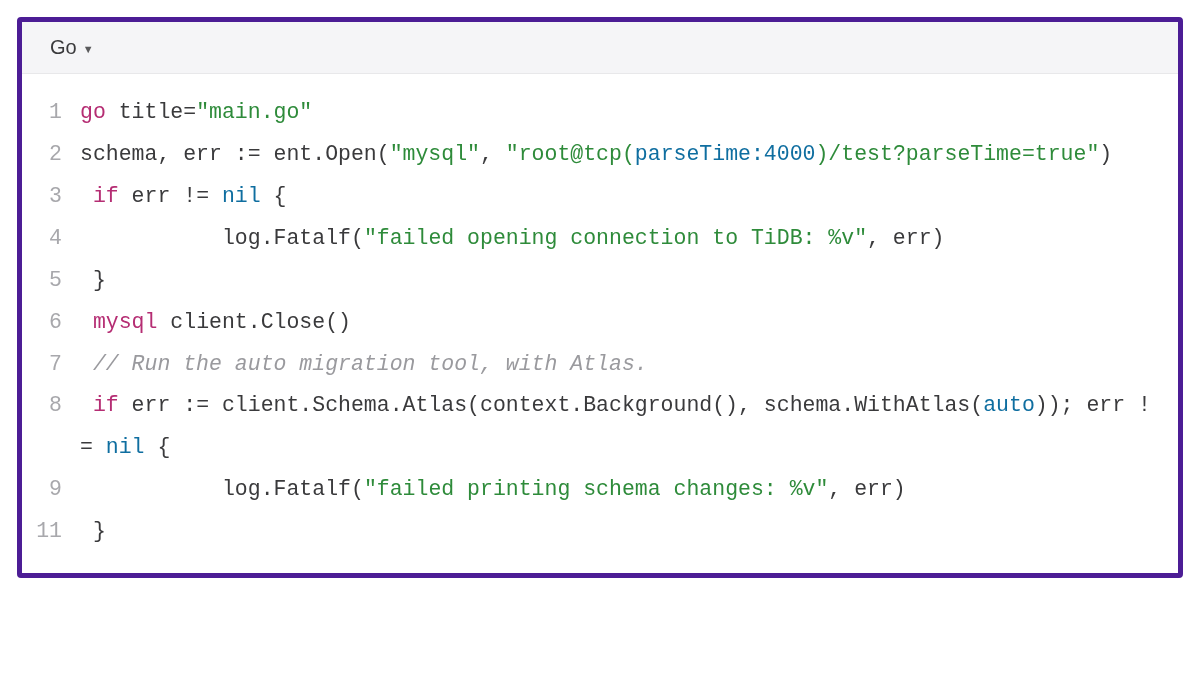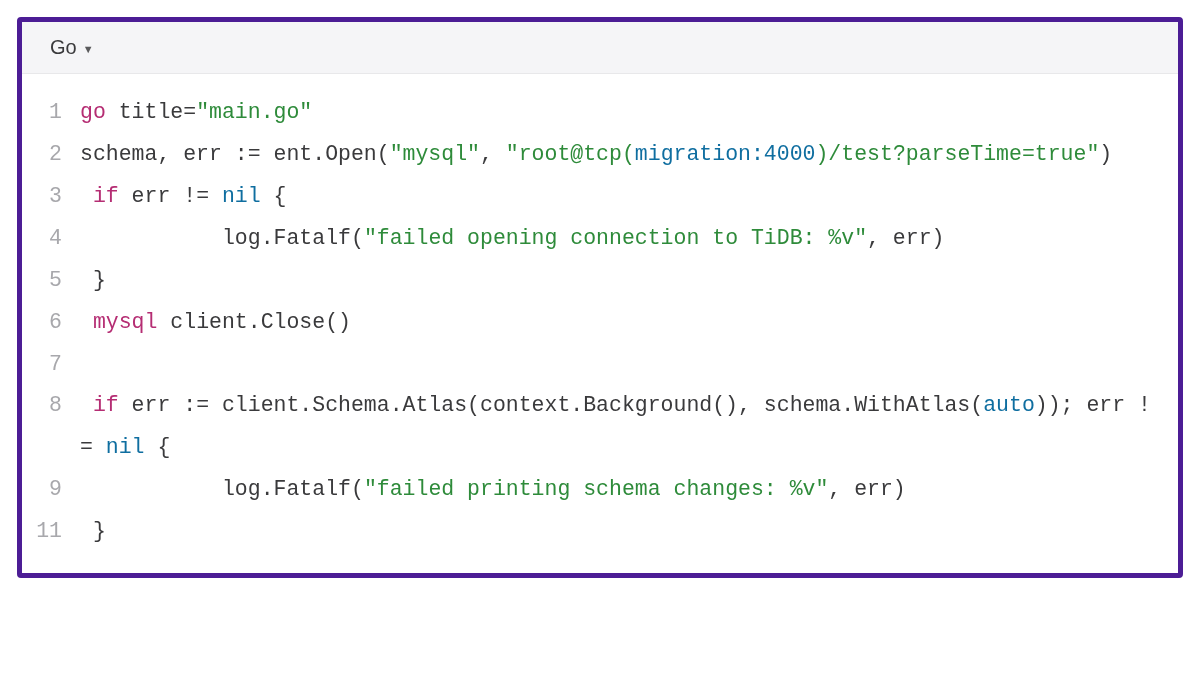--- a/index.html
+++ b/index.html
@@ -81,21 +81,21 @@
 
   <div class="code-area">
 
     <div class="line">
       <span class="gutter">1</span>
       <span class="code"><span class="tok-kw">go</span><span> title=</span><span class="tok-str">"main.go"</span></span>
     </div>
 
     <div class="line">
       <span class="gutter">2</span>
-      <span class="code"><span>schema, err := ent.Open(</span><span class="tok-str">"mysql"</span><span>, </span><span class="tok-str">"root@tcp(</span><span class="tok-num">migration:4000</span><span class="tok-str">)/test?parseTime=true"</span><span>)</span></span>
+      <span class="code"><span>schema, err := ent.Open(</span><span class="tok-str">"mysql"</span><span>, </span><span class="tok-str">"root@tcp(</span><span class="tok-num">parseTime:4000</span><span class="tok-str">)/test?parseTime=true"</span><span>)</span></span>
     </div>
 
     <div class="line">
       <span class="gutter">3</span>
       <span class="code"><span> </span><span class="tok-kw">if</span><span> err != </span><span class="tok-num">nil</span><span> {</span></span>
     </div>
 
     <div class="line">
       <span class="gutter">4</span>
       <span class="code"><span>           log.Fatalf(</span><span class="tok-str">"failed opening connection to TiDB: %v"</span><span>, err)</span></span>
@@ -106,21 +106,21 @@
       <span class="code"><span> }</span></span>
     </div>
 
     <div class="line">
       <span class="gutter">6</span>
       <span class="code"><span> </span><span class="tok-kw">mysql</span><span> client.Close()</span></span>
     </div>
 
     <div class="line">
       <span class="gutter">7</span>
-      <span class="code"><span> </span></span>
+      <span class="code"><span> </span><span class="tok-com">// Run the auto migration tool, with Atlas.</span></span>
     </div>
 
     <div class="line">
       <span class="gutter">8</span>
       <span class="code"><span> </span><span class="tok-kw">if</span><span> err := client.Schema.Atlas(context.Background(), schema.WithAtlas(</span><span class="tok-num">auto</span><span>)); err != </span><span class="tok-num">nil</span><span> {</span></span>
     </div>
 
     <div class="line">
       <span class="gutter">9</span>
       <span class="code"><span>           log.Fatalf(</span><span class="tok-str">"failed printing schema changes: %v"</span><span>, err)</span></span>

